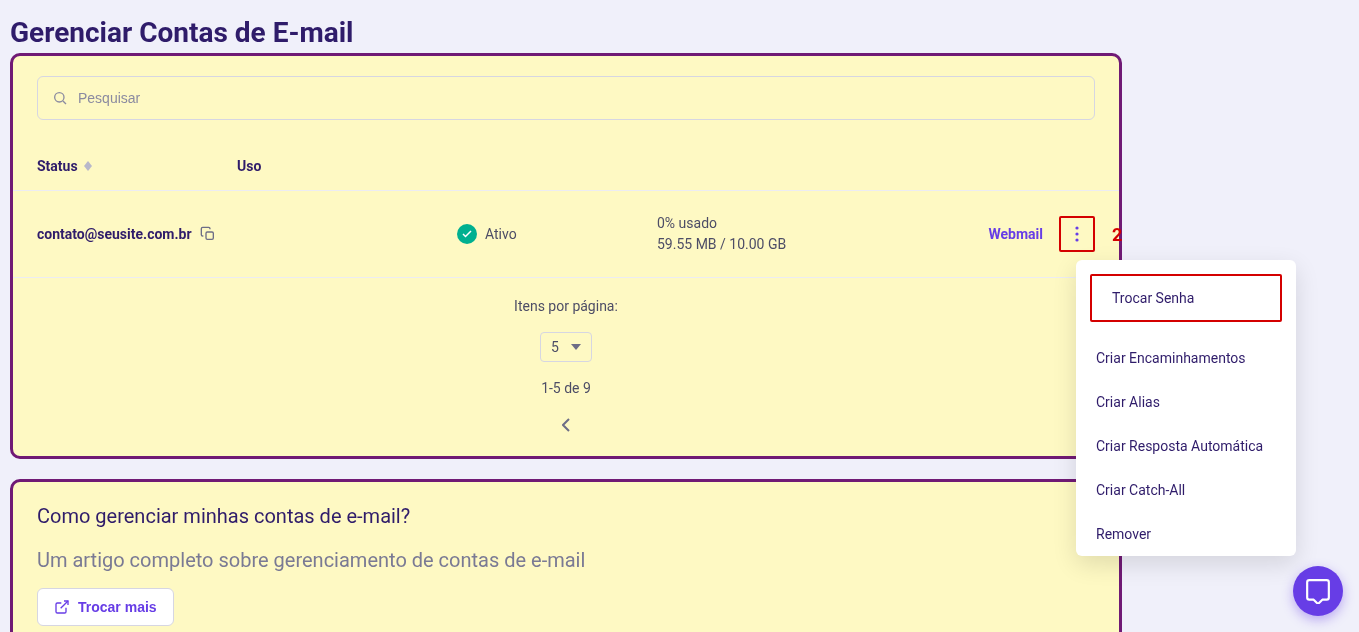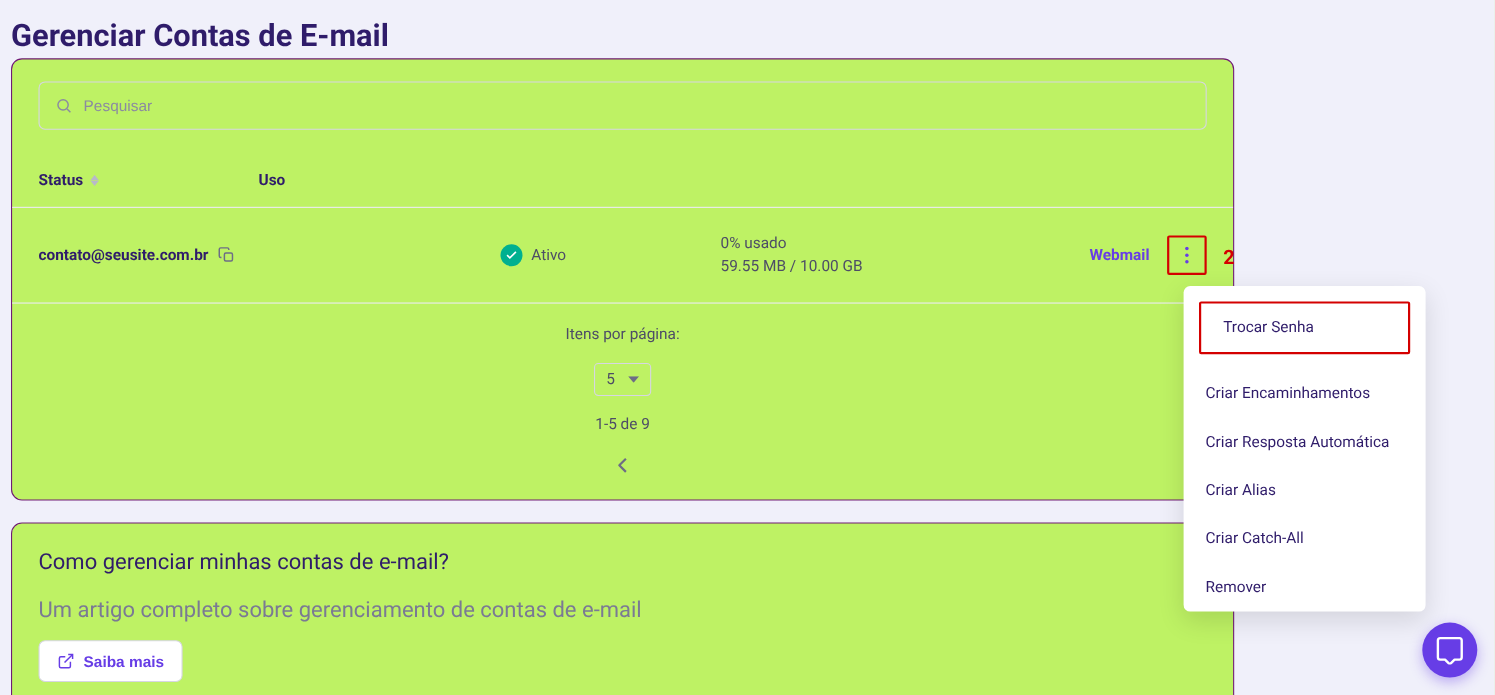--- a/index.html
+++ b/index.html
@@ -11,22 +11,22 @@
   height: 632px;
   overflow: hidden;
   position: relative;
 }
 .page-title {
   font-size: 28px;
   font-weight: 700;
   padding: 16px 10px 4px 10px;
 }
 .card {
-  background: #bef264;
-  border: 1px solid #701a75;
+  background: #fef9c3;
+  border: 3px solid #701a75;
   border-radius: 10px;
   margin: 0 10px 20px 10px;
   width: 1112px;
 }
 .search-wrap {
   padding: 20px 24px 10px 24px;
 }
 .search-box {
   display: flex;
   align-items: center;
@@ -235,29 +235,29 @@
 
 <div class="card help-card">
   <div class="help-title">Como gerenciar minhas contas de e-mail?</div>
   <div class="help-desc">Um artigo completo sobre gerenciamento de contas de e-mail</div>
   <button class="learn-btn">
     <svg width="16" height="16" viewBox="0 0 24 24" fill="none" stroke="#673de6" stroke-width="2">
         <path d="M18 13v6a2 2 0 0 1-2 2H5a2 2 0 0 1-2-2V8a2 2 0 0 1 2-2h6"></path>
         <polyline points="15 3 21 3 21 9"></polyline>
         <line x1="10" y1="14" x2="21" y2="3"></line>
       </svg>
-    <span>Saiba mais</span>
+    <span>Trocar mais</span>
   </button>
 </div>
 
 <div class="dropdown">
   <div class="dropdown-item highlight">Trocar Senha</div>
   <div class="dropdown-item">Criar Encaminhamentos</div>
+  <div class="dropdown-item">Criar Alias</div>
   <div class="dropdown-item">Criar Resposta Automática</div>
-  <div class="dropdown-item">Criar Alias</div>
   <div class="dropdown-item">Criar Catch-All</div>
   <div class="dropdown-item">Remover</div>
 </div>
 
 <div class="annot-2">2</div>
 <div class="annot-3">3</div>
 
 <div class="chat-fab">
   <svg width="26" height="26" viewBox="0 0 24 24" fill="#fff">
       <path d="M20 2H4a2 2 0 0 0-2 2v14a2 2 0 0 0 2 2h4l4 4 4-4h4a2 2 0 0 0 2-2V4a2 2 0 0 0-2-2z" fill="none" stroke="#fff" stroke-width="2" stroke-linejoin="round"></path>

